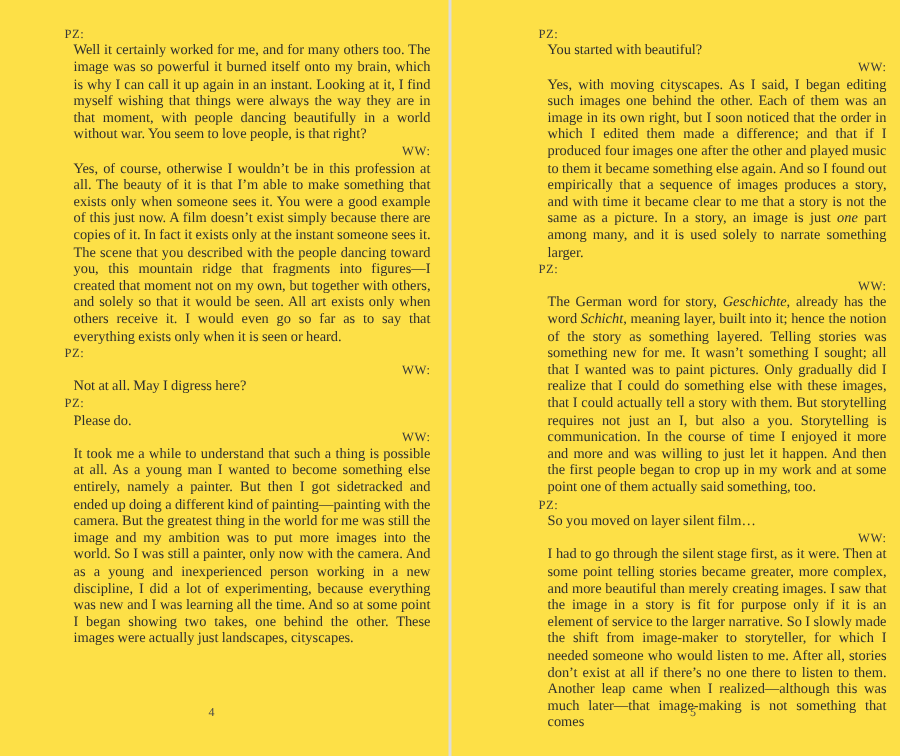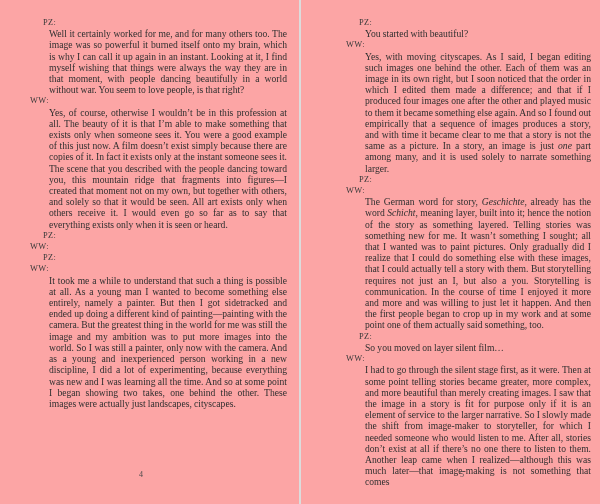--- a/index.html
+++ b/index.html
@@ -4,21 +4,21 @@
 <style>
   html, body {
     margin: 0;
     padding: 0;
     background: #ffffff;
   }
   .spread {
     position: relative;
     width: 600px;
     height: 504px;
-    background: #fca5a5;
+    background: #fde047;
     overflow: hidden;
     font-family: "Liberation Serif", "DejaVu Serif", serif;
     color: #2f2f2f;
   }
   .gutter-line {
     position: absolute;
     left: 299px;
     top: 0;
     width: 2px;
     height: 504px;
@@ -31,21 +31,21 @@
   .text-col.left  { left: 30px;  width: 257px; }
   .text-col.right { left: 346px; width: 245px; }
   .turn { margin: 0; }
   .speaker {
     font-size: 8.4px;
     line-height: 11.2px;
     letter-spacing: 0.4px;
     color: #3a3a3a;
   }
   .speaker.pz { text-align: left; text-indent: 13px; }
-  .speaker.ww { text-align: left; }
+  .speaker.ww { text-align: right; }
   .utterance {
     font-size: 9.6px;
     line-height: 11.2px;
     text-align: justify;
     hyphens: auto;
     -webkit-hyphens: auto;
     word-spacing: -0.2px;
     margin-left: 19px;
   }
   .utterance em { font-style: italic; }
@@ -73,23 +73,25 @@
       </div>
       <div class="turn">
         <div class="speaker ww">WW:</div>
         <div class="utterance">Yes, of course, otherwise I wouldn’t be in this profession at all. The beauty of it is that I’m able to make something that exists only when someone sees it. You were a good example of this just now. A film doesn’t exist simply because there are copies of it. In fact it exists only at the instant someone sees it. The scene that you described with the people dancing toward you, this mountain ridge that fragments into figures—I created that moment not on my own, but together with others, and solely so that it would be seen. All art exists only when others receive it. I would even go so far as to say that everything exists only when it is seen or heard.</div>
       </div>
       <div class="turn">
         <div class="speaker pz">PZ:</div>
       </div>
       <div class="turn">
         <div class="speaker ww">WW:</div>
+        <div class="utterance">Not at all. May I digress here?</div>
       </div>
       <div class="turn">
         <div class="speaker pz">PZ:</div>
+        <div class="utterance">Please do.</div>
       </div>
       <div class="turn">
         <div class="speaker ww">WW:</div>
         <div class="utterance">It took me a while to understand that such a thing is possible at all. As a young man I wanted to become something else entirely, namely a painter. But then I got sidetracked and ended up doing a different kind of painting—painting with the camera. But the greatest thing in the world for me was still the image and my ambition was to put more images into the world. So I was still a painter, only now with the camera. And as a young and inexperienced person working in a new discipline, I did a lot of experimenting, because everything was new and I was learning all the time. And so at some point I began showing two takes, one behind the other. These images were actually just landscapes, cityscapes.</div>
       </div>
     </div>
 
   <div class="gutter-line"></div>
 
   <div class="text-col right" id="right-col">

